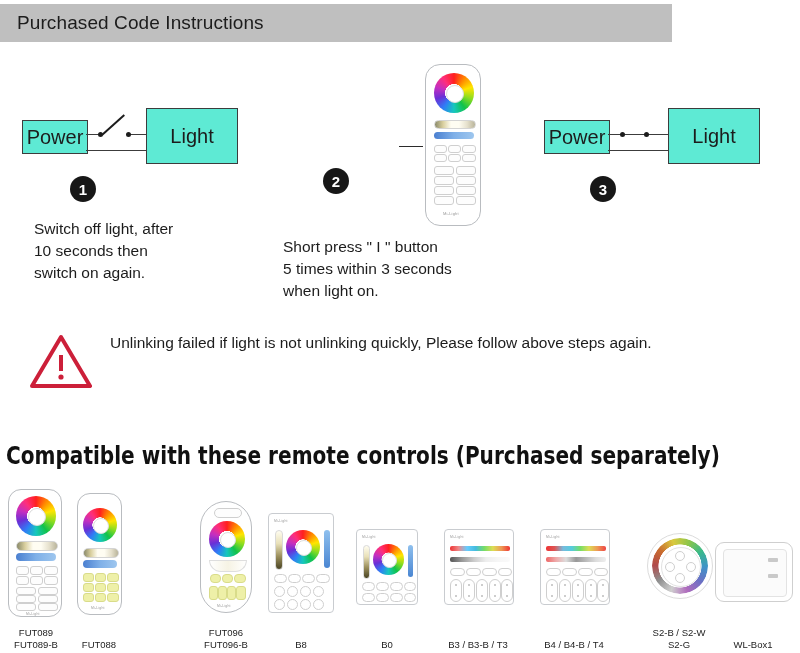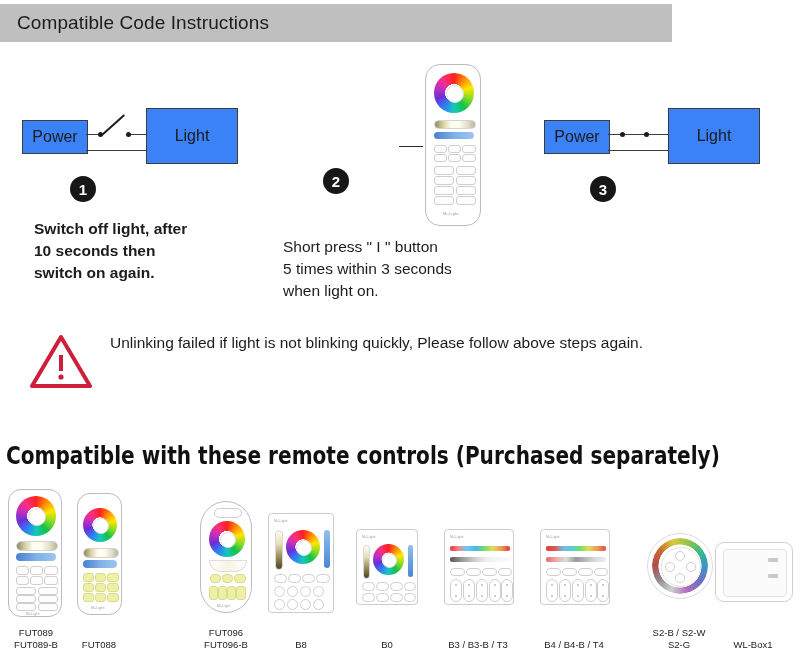--- a/index.html
+++ b/index.html
@@ -24,23 +24,23 @@
   
   .steps{position:absolute;left:0;top:60px;width:800px;height:250px;}
   .step{position:absolute;top:0;}
   .step1{left:18px;width:250px;}
   .step2{left:275px;width:250px;}
   .step3{left:540px;width:255px;}
 
   
   .circuit{position:relative;height:110px;}
   .box{
-    position:absolute;border:1.4px solid #3c3c3c;background:#3b82f6;
+    position:absolute;border:1.4px solid #3c3c3c;background:#5eead4;
     display:flex;align-items:center;justify-content:center;
-    font-size:16px;color:#1c1c1c;
+    font-size:20px;color:#1c1c1c;
   }
   .box.power{left:4px;top:60px;width:64px;height:32px;}
   .box.light{left:128px;top:48px;width:90px;height:54px;}
   .wire{position:absolute;background:#3c3c3c;}
   .dot{position:absolute;width:5px;height:5px;border-radius:50%;background:#1c1c1c;}
   .sw-open{
     position:absolute;width:30px;height:2px;background:#1c1c1c;
     transform:rotate(-42deg);transform-origin:left center;
   }
 
@@ -51,21 +51,21 @@
     display:flex;align-items:center;justify-content:center;
     margin-top:6px;
   }
   .step1 .badge{margin-left:52px;}
   .step2 .badge{margin-left:48px;}
   .step3 .badge{margin-left:50px;}
   .step-text{
     margin-top:16px;font-size:15.5px;line-height:1.42;color:#1c1c1c;
     white-space:pre-line;
   }
-  .step1 .step-text{margin-left:16px;font-weight:bold;}
+  .step1 .step-text{margin-left:16px;}
   .step2 .step-text{margin-left:8px;}
   .step3 .step-text{margin-left:12px;}
 
   
   .linklabel{
     position:absolute;left:0px;top:22px;width:125px;
     font-size:16.5px;line-height:1.35;color:#1c1c1c;text-align:right;
   }
   .leaderline{position:absolute;left:124px;top:86px;width:24px;height:1.4px;background:#2b2b2b;}
 
@@ -137,21 +137,21 @@
   }
   .strip{position:absolute;border-radius:2px;}
   .pill{position:absolute;border:1px solid #cfcfcf;border-radius:5px;background:#fff;}
   .vkey{position:absolute;border:1px solid #cfcfcf;border-radius:7px;background:#fff;}
   .vkey .d{position:absolute;left:50%;margin-left:-1px;width:2px;height:2px;border-radius:50%;background:#bdbdbd;}
 </style>
 </head>
 <body>
 
 <div class="titlebar">
-  <div class="txt">Compatible Code Instructions</div>
+  <div class="txt">Purchased Code Instructions</div>
 </div>
 
 <div class="steps">
 
   <div class="step step1">
     <div class="circuit">
       <div class="box power">Power</div>
       <div class="box light">Light</div>
       <div class="wire" style="left:68px;top:74px;width:14px;height:1.4px;"></div>
       <div class="wire" style="left:110px;top:74px;width:18px;height:1.4px;"></div>
@@ -212,21 +212,21 @@
   </div>
 </div>
 
 <div class="warn">
   <svg class="tri" width="62" height="55" viewBox="0 0 62 55">
     <polygon points="31,3 60,52 2,52" fill="none" stroke="#cc1f39" stroke-width="4" stroke-linejoin="round"></polygon>
     <rect x="29" y="21" width="4" height="16" fill="#cc1f39"></rect>
     <circle cx="31" cy="43" r="2.6" fill="#cc1f39"></circle>
   </svg>
   <div class="wtext">
-    <div>Unlinking failed if light is not blinking quickly, Please follow above steps again.</div>
+    <div>Unlinking failed if light is not unlinking quickly, Please follow above steps again.</div>
   </div>
 </div>
 
 <div class="compat-head">Compatible with these remote controls (Purchased separately)</div>
 
 <div class="products">
 
   <div class="prod" style="left:2px;width:68px;">
     <div class="art">
       <div class="remote" style="left:6px;top:2px;width:54px;height:128px;">

